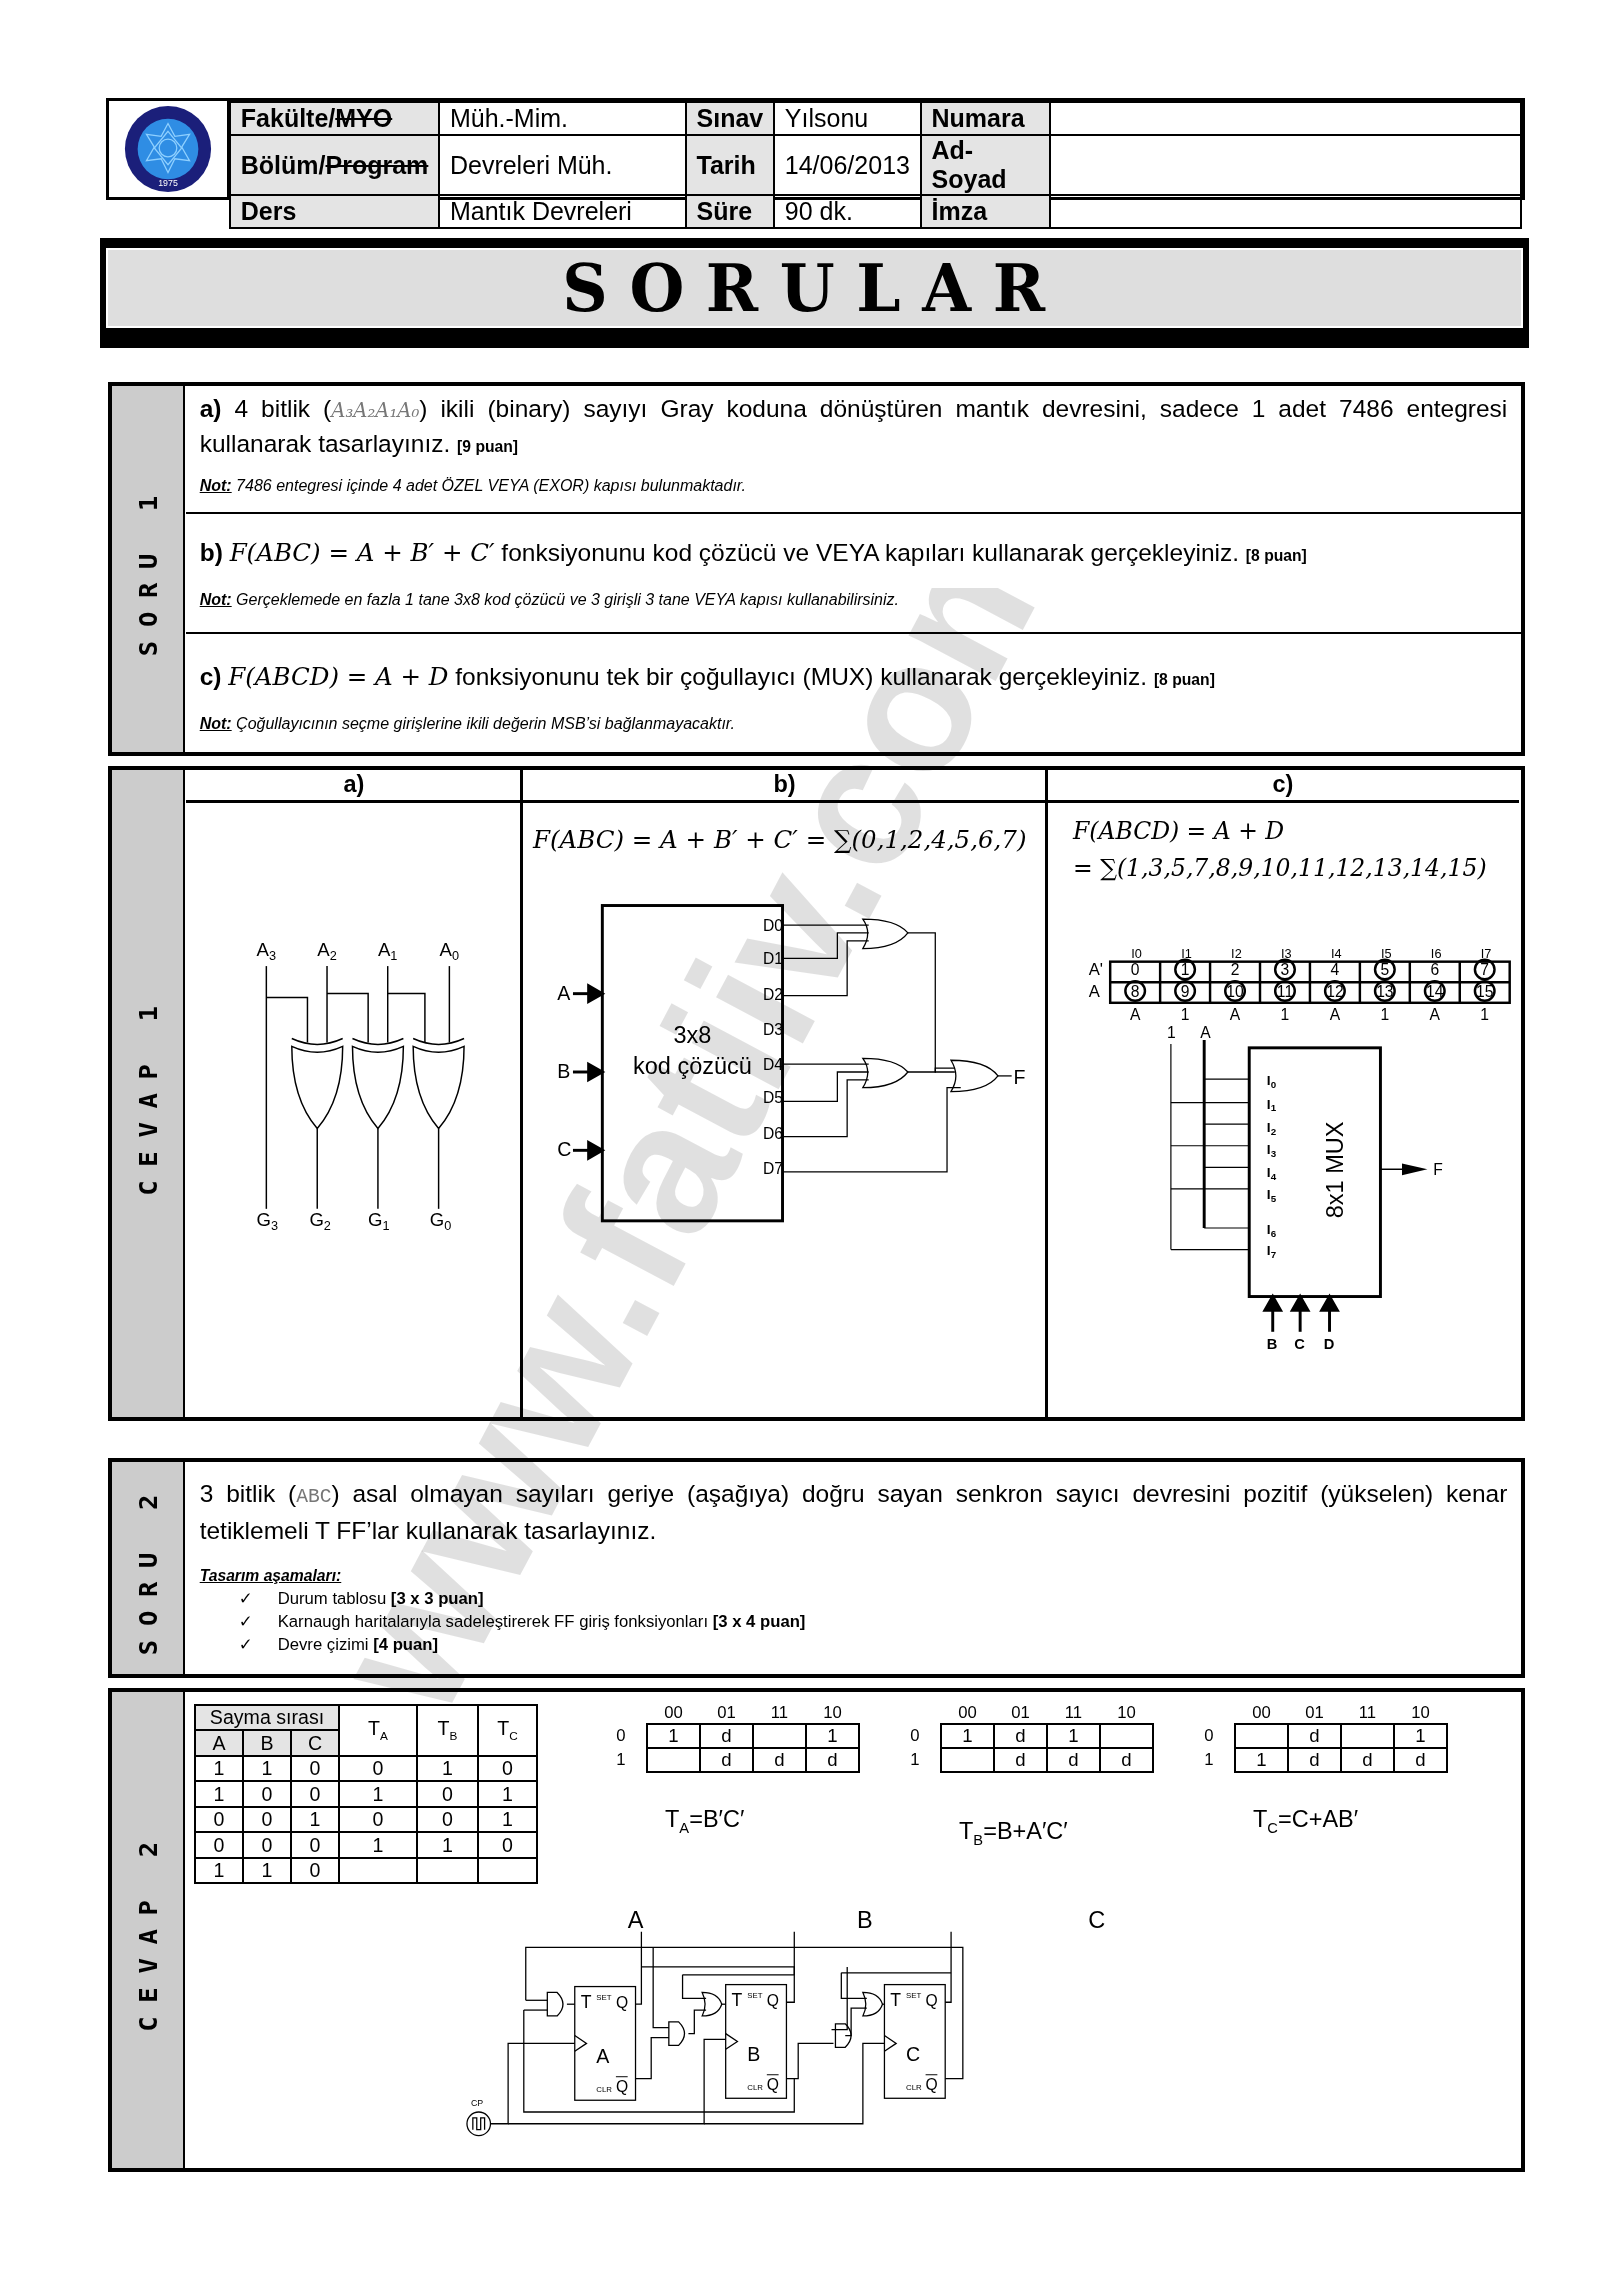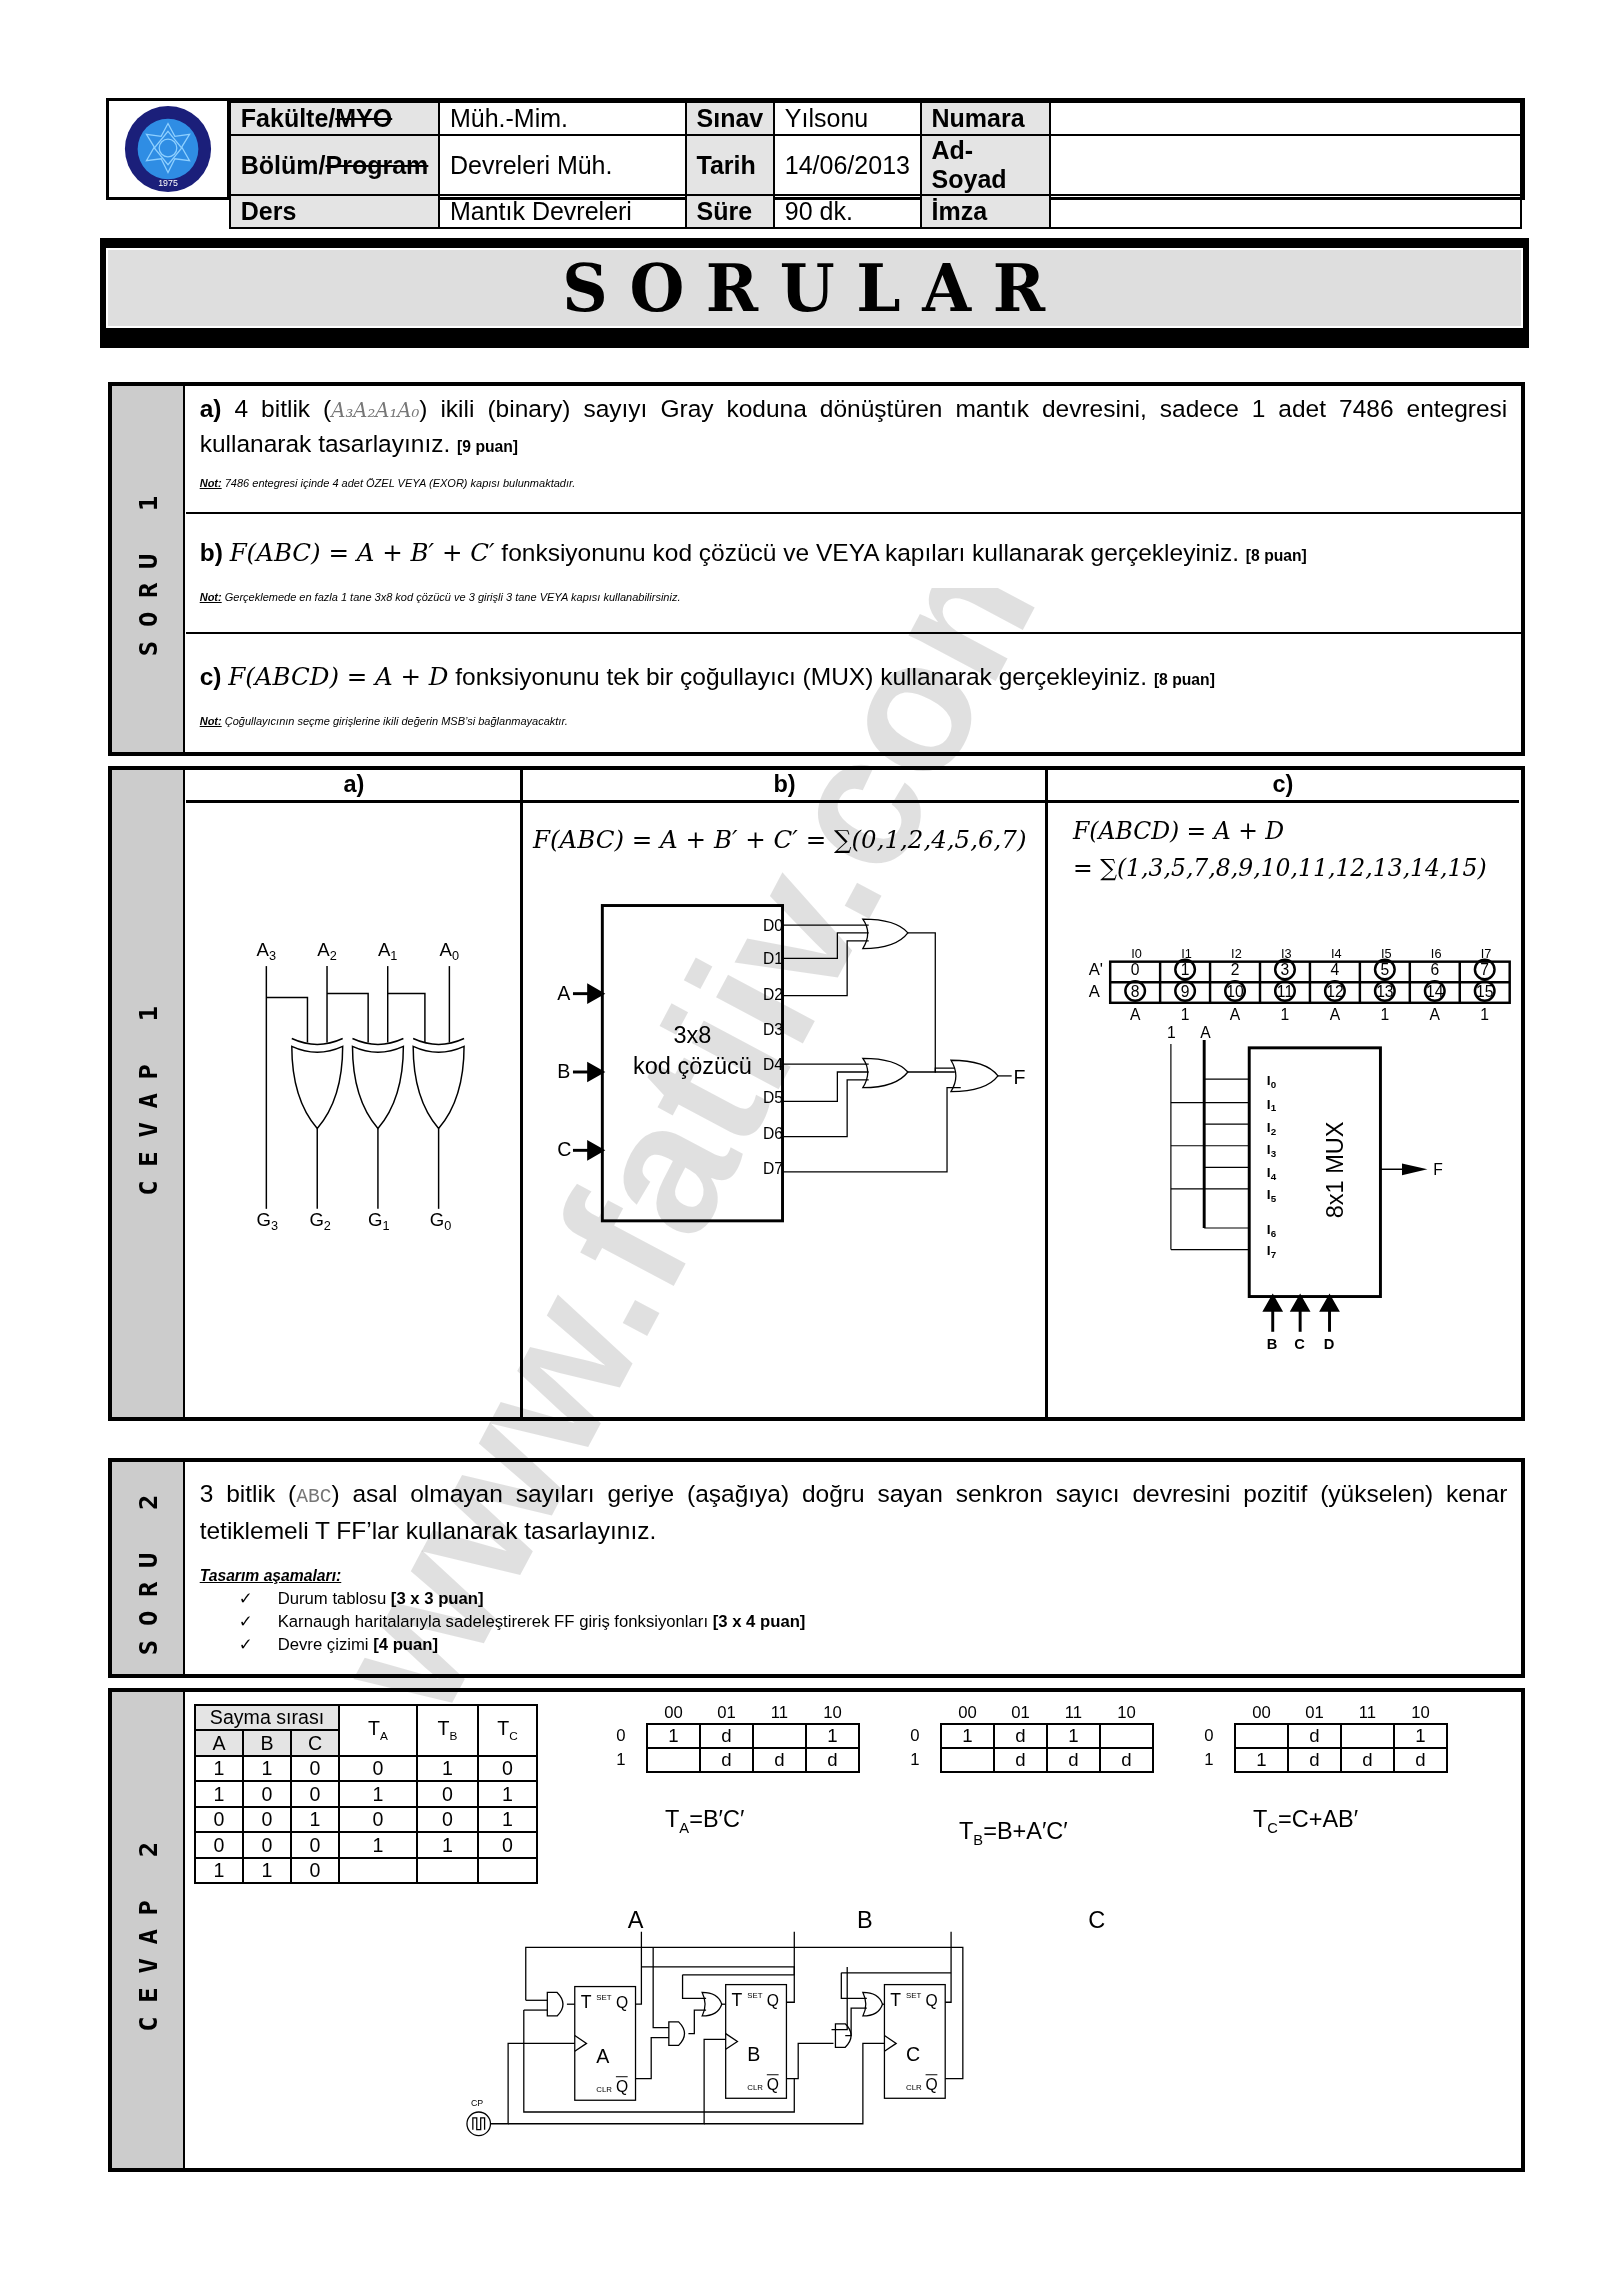--- a/index.html
+++ b/index.html
@@ -18,21 +18,21 @@
   .title-text { font-family: "DejaVu Serif", serif; font-weight: bold; font-size: 63px; letter-spacing: 21.6px; transform: scaleY(1.05); }
   
   .sec { border: 4.9px solid #000; box-sizing: border-box; background: #fff; }
   .side { position: absolute; left: 0; top: 0; bottom: 0; width: 71px; background: #cccccc; border-right: 2.9px solid #000; }
   .side span { position: absolute; left: 50%; top: 50%; transform: translate(-50%,-50%) rotate(-90deg); white-space: nowrap; font-family: "DejaVu Sans Mono", monospace; font-weight: bold; font-size: 25.5px; letter-spacing: 13.7px; }
   .q { position: absolute; left: 74px; right: 0; border-bottom: 2.9px solid #000; box-sizing: border-box; padding: 5.9px 13.7px; }
   .q:last-child { border-bottom: none; }
   .qtext { font-size: 24.5px; line-height: 33px; text-align: justify; }
   .qtext b { font-weight: bold; }
   .pts { font-size: 15.7px; font-weight: bold; }
-  .note { font-size: 11px; font-style: italic; margin-top: 13.7px; }
+  .note { font-size: 16px; font-style: italic; margin-top: 13.7px; }
   .note u { font-weight: bold; }
   .math { font-family: "DejaVu Serif", serif; font-style: italic; }
   .mono { font-family: "Liberation Mono", monospace; font-size: 19.6px; }
   
   .colhead { position: absolute; top: 0; height: 33px; border-bottom: 3.9px solid #000; box-sizing: border-box; text-align: center; font-weight: bold; font-size: 23.5px; line-height: 29px; }
   .vline { position: absolute; top: 0; bottom: 0; width: 2.9px; background: #000; }
   svg text { font-family: "Liberation Sans", sans-serif; }
   .watermark { left: 323px; top: 588px; width: 1078px; height: 1176px; pointer-events: none; }
   .tbl2 { border-collapse: collapse; font-size: 19.6px; }
   .tbl2 td { border: 2px solid #000; text-align: center; width: 46px; height: 23.5px; padding: 0; }

